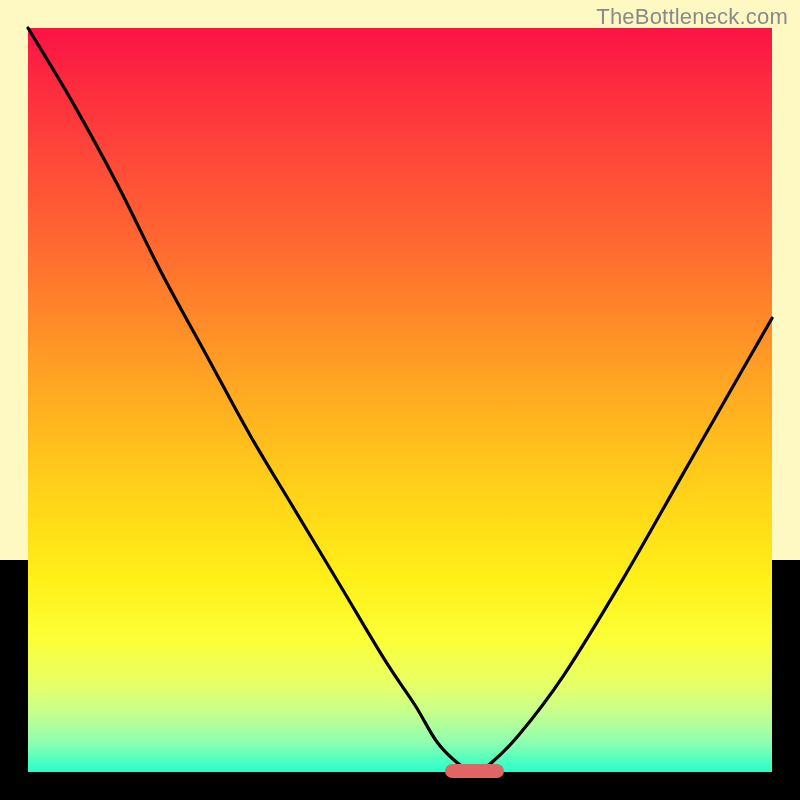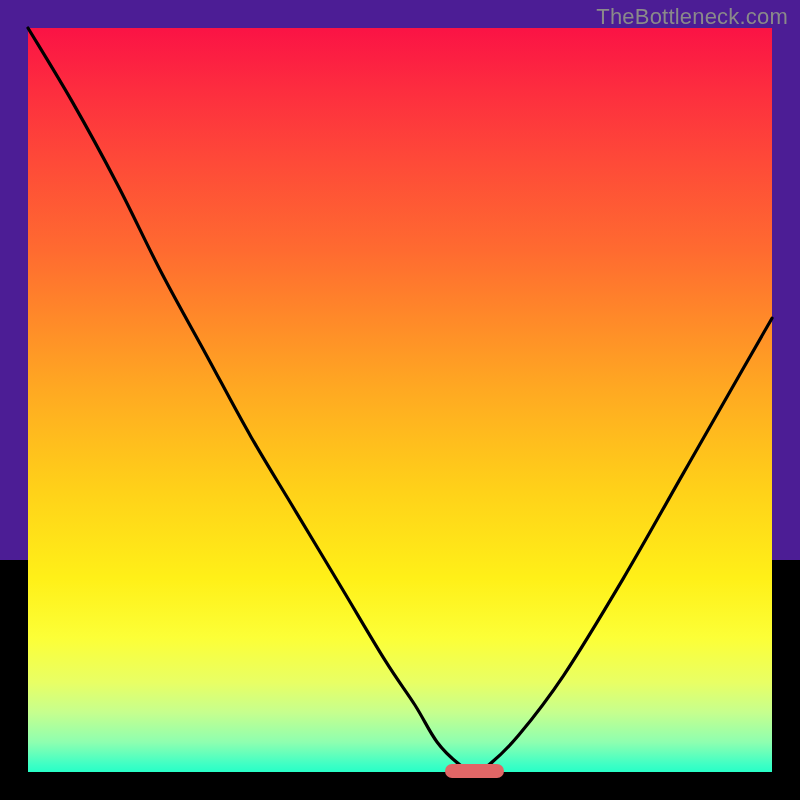--- a/index.html
+++ b/index.html
@@ -10,21 +10,21 @@
     background: #000;
     overflow: hidden;
     font-family: Arial, Helvetica, sans-serif;
   }
   .frame {
     position: absolute;
     left: 0;
     top: 0;
     width: 800px;
     height: 560px;
-    background: #4c1d95;
+    background: #fef9c3;
   }
   .plot-area {
     position: absolute;
     left: 28px;
     top: 28px;
     width: 744px;
     height: 744px;
     
     background: linear-gradient(to bottom,
       #fb1345 0%,

